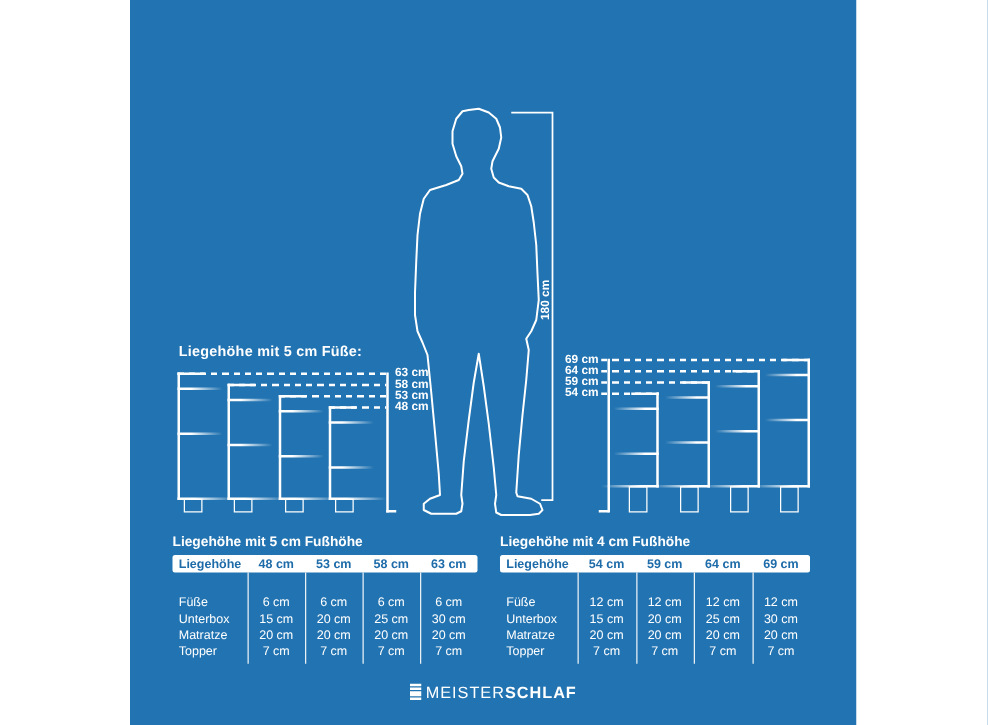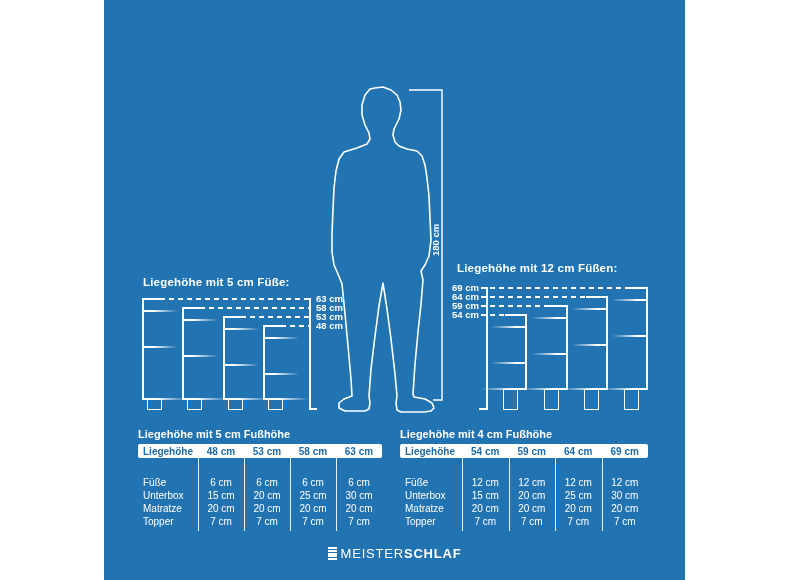--- a/index.html
+++ b/index.html
@@ -101,21 +101,20 @@
       <div class="foot" style="left:164px;top:399px;width:13px;height:9px;"></div>
     </div>
 
     <div class="vedge" style="left:205px;top:298px;height:112px;width:1.5px;"></div>
     <div class="hsolid" style="left:205px;top:408px;width:8px;height:1.5px;"></div>
     <div class="mlabel" style="left:212px;top:293px;">63 cm</div>
     <div class="mlabel" style="left:212px;top:302px;">58 cm</div>
     <div class="mlabel" style="left:212px;top:311px;">53 cm</div>
     <div class="mlabel" style="left:212px;top:320px;">48 cm</div>
 
-    <div class="sec-head" style="left:353px;top:262px;">Liegehöhe mit 12 cm Füßen:</div>
 
     <div class="mlabel right" style="left:348px;top:282px;width:26px;">69 cm</div>
     <div class="mlabel right" style="left:348px;top:291px;width:26px;">64 cm</div>
     <div class="mlabel right" style="left:348px;top:300px;width:26px;">59 cm</div>
     <div class="mlabel right" style="left:348px;top:309px;width:26px;">54 cm</div>
     <div class="vedge" style="left:382px;top:287px;height:123px;width:1.5px;"></div>
     <div class="hsolid" style="left:375px;top:408px;width:8px;height:1.5px;"></div>
 
     <div>
       <div class="vedge" style="left:421px;top:314px;height:76px;"></div>

